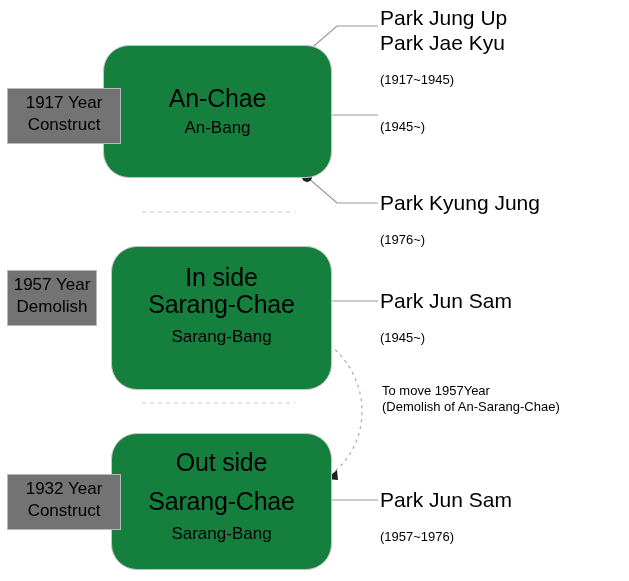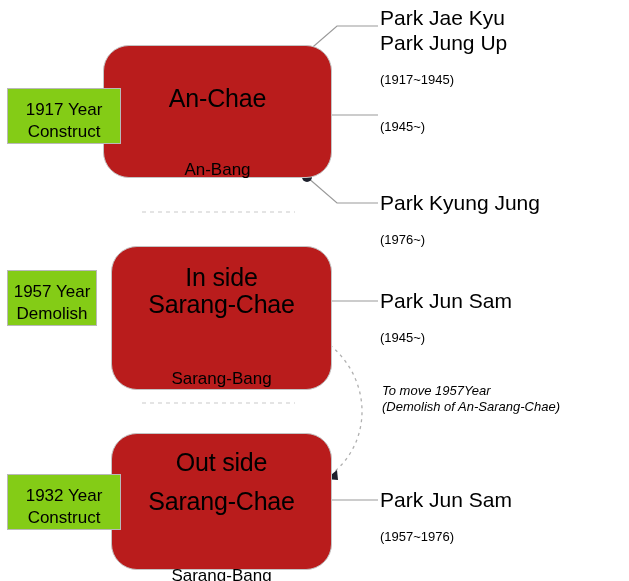--- a/index.html
+++ b/index.html
@@ -23,56 +23,55 @@
     width: 629px;
     height: 581px;
     pointer-events: none;
   }
 
   
   .year-box {
     position: absolute;
     box-sizing: border-box;
     border: 1px solid #b9b9b9;
-    background: #84cc16;
+    background: #737373;
     text-align: center;
     font-size: 17px;
     line-height: 22px;
     color: #000;
-    padding-top: 10px;
+    padding-top: 3px;
     z-index: 5;
   }
   .year-box .line { display: block; white-space: nowrap; }
 
   
   .node-box {
     position: absolute;
     box-sizing: border-box;
     border: 1px solid #c4c4c4;
     border-radius: 26px;
-    background: #b91c1c;
+    background: #15803d;
     z-index: 2;
   }
   .node-title {
     position: absolute;
     width: 100%;
     text-align: center;
     font-size: 25px;
     line-height: 29px;
     letter-spacing: -0.2px;
     white-space: nowrap;
   }
   .node-sub {
     position: absolute;
     width: 100%;
     text-align: center;
     font-size: 17px;
     line-height: 20px;
     white-space: nowrap;
-    margin-top: 42px;
   }
 
   
   .person {
     position: absolute;
     z-index: 4;
   }
   .person .name {
     display: block;
     font-size: 21px;
@@ -153,22 +152,22 @@
     <span class="line">1957 Year</span>
     <span class="line">Demolish</span>
   </div>
 
   <div class="year-box" style="left:7px; top:474px; width:114px; height:56px;">
     <span class="line">1932 Year</span>
     <span class="line">Construct</span>
   </div>
 
   <div class="person" style="left:380px; top:5px;">
+    <span class="name">Park Jung Up</span>
     <span class="name">Park Jae Kyu</span>
-    <span class="name">Park Jung Up</span>
     <span class="years">(1917~1945)</span>
   </div>
 
   <div class="person" style="left:380px; top:102px;">
     <span class="years">(1945~)</span>
   </div>
 
   <div class="person" style="left:380px; top:190px;">
     <span class="name">Park Kyung Jung</span>
     <span class="years">(1976~)</span>
@@ -177,18 +176,18 @@
   <div class="person" style="left:380px; top:288px;">
     <span class="name">Park Jun Sam</span>
     <span class="years">(1945~)</span>
   </div>
 
   <div class="person" style="left:380px; top:487px;">
     <span class="name">Park Jun Sam</span>
     <span class="years">(1957~1976)</span>
   </div>
 
-  <div class="note" style="left:382px; top:383px;font-style:italic;">
+  <div class="note" style="left:382px; top:383px;">
     <span>To move 1957Year</span>
     <span>(Demolish of An-Sarang-Chae)</span>
   </div>
 
 </div>
 
 </body></html>

